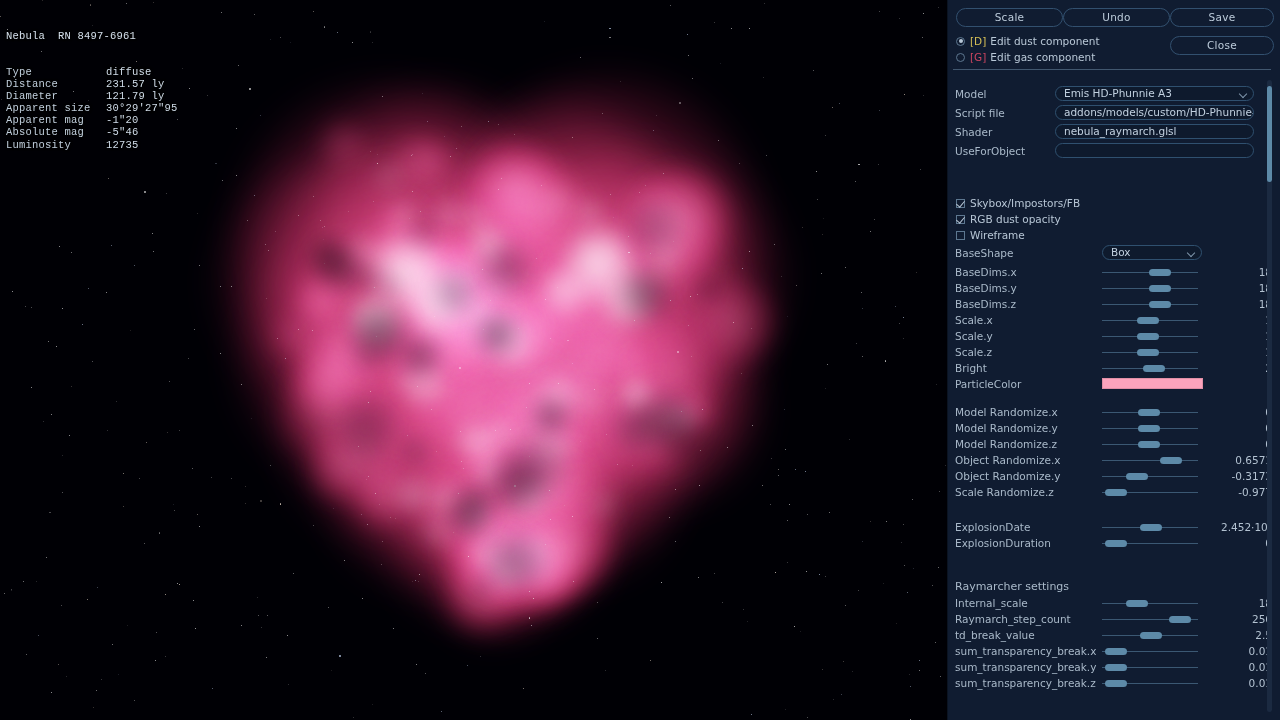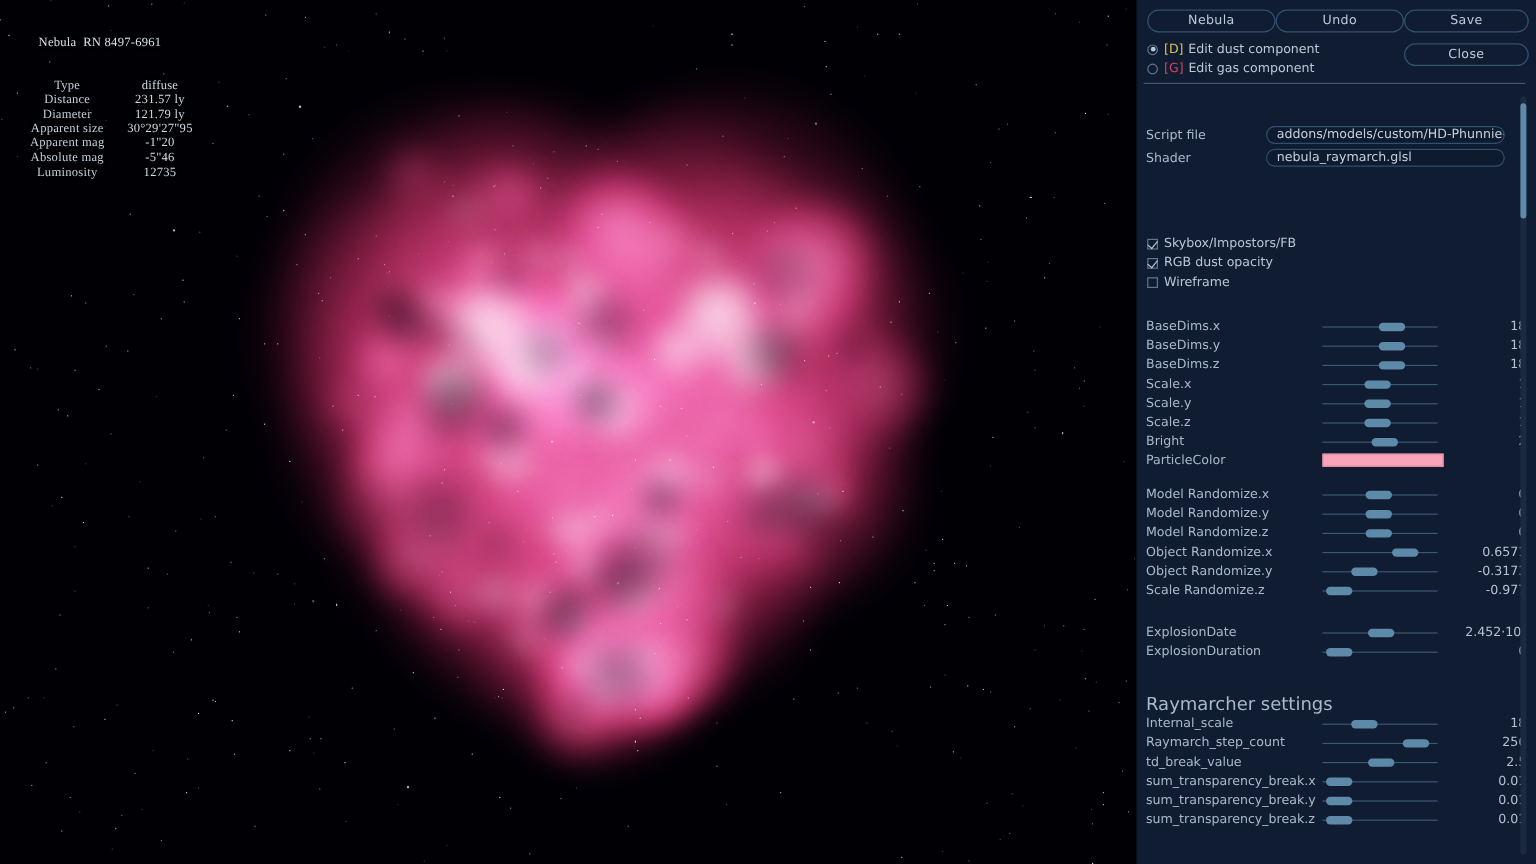--- a/index.html
+++ b/index.html
@@ -47,28 +47,27 @@
   #nebula .dark {
     position: absolute;
     border-radius: 50%;
     mix-blend-mode: multiply;
     filter: blur(10px);
   }
 
   
   #info {
     position: absolute; left: 6px; top: 6px;
-    font-family: Liberation Serif, serif;
+    font-family: Liberation Mono, monospace;
     font-size: 10.5px;
     color: #c9d6e4;
     line-height: 12.05px;
     letter-spacing: .2px;
     text-shadow: 0 0 3px #000, 0 0 2px #000;
     white-space: pre;
-    text-align: center;
   }
   #info .title { color: #d5e0ec; }
   #info table { border-collapse: collapse; }
   #info td { padding: 0; vertical-align: top; font-size: 10.5px; line-height: 12.05px; }
   #info td.k { width: 100px; color: #c1cfdd; }
   #info td.v { color: #cfdbe8; }
 
   
   #panel {
     position: absolute; right: 0; top: 0; width: 333px; height: 720px;
@@ -207,21 +206,21 @@
     font-size: 10.5px; color: #b3c2d1; line-height: 16px;
   }
   .swatch {
     position: absolute;
     height: 11px;
     background: #fca3bc;
     border: 1px solid #e08fa6;
   }
   .section-head {
     position: absolute; left: 8px;
-    font-size: 15px; color: #a9b9c9; line-height: 16px;
+    font-size: 11px; color: #a9b9c9; line-height: 16px;
     white-space: nowrap;
   }
 
   
   #scrollbar-track {
     position: absolute; right: 8px; top: 80px;
     width: 5px; height: 632px;
     background: #1b2a41;
     border-radius: 3px;
   }
@@ -833,68 +832,88 @@
       <div class="title">Nebula  RN 8497-6961</div>
       <table>
         <tbody id="info-rows"><tr><td class="k">Type</td><td class="v">diffuse</td></tr><tr><td class="k">Distance</td><td class="v">231.57 ly</td></tr><tr><td class="k">Diameter</td><td class="v">121.79 ly</td></tr><tr><td class="k">Apparent size</td><td class="v">30°29'27"95</td></tr><tr><td class="k">Apparent mag</td><td class="v">-1"20</td></tr><tr><td class="k">Absolute mag</td><td class="v">-5"46</td></tr><tr><td class="k">Luminosity</td><td class="v">12735</td></tr></tbody>
       </table>
     </div>
   </div>
 
   <div id="panel">
     <div class="panel-edge"></div>
 
-    <button class="btn" style="left:9px;top:8px;width:107px;">Nebula</button>
+    <button class="btn" style="left:9px;top:8px;width:107px;">Scale</button>
     <button class="btn" style="left:116px;top:8px;width:107px;">Undo</button>
     <button class="btn" style="left:223px;top:8px;width:104px;">Save</button>
     <button class="btn" style="left:223px;top:36px;width:104px;">Close</button>
 
     <div class="radio-row" style="left:9px;top:35px;">
       <span class="radio on"></span>
       <span class="key-d">[D]</span>
       <span>Edit dust component</span>
     </div>
     <div class="radio-row" style="left:9px;top:51px;">
       <span class="radio"></span>
       <span class="key-g">[G]</span>
       <span>Edit gas component</span>
     </div>
 
     <div class="sep" style="top:69px;"></div>
 
+    <div class="row" style="top:86px;">
+      <span class="lbl">Model</span>
+      <div class="select" style="left:108px;width:199px;top:0;">
+        <span>Emis HD-Phunnie A3</span>
+        <span class="chev"></span>
+      </div>
+    </div>
 
     <div class="row" style="top:105px;">
       <span class="lbl">Script file</span>
       <div class="field" style="left:108px;width:199px;top:0;">
         <span>addons/models/custom/HD-Phunnie-v9r2.</span>
       </div>
     </div>
 
     <div class="row" style="top:124px;">
       <span class="lbl">Shader</span>
       <div class="field" style="left:108px;width:199px;top:0;">
         <span>nebula_raymarch.glsl</span>
       </div>
     </div>
 
+    <div class="row" style="top:143px;">
+      <span class="lbl">UseForObject</span>
+      <div class="field" style="left:108px;width:199px;top:0;">
+        <span></span>
+      </div>
+    </div>
 
 
     <div class="chk-row" style="left:9px;top:197px;">
       <span class="chk on"></span>
       <span>Skybox/Impostors/FB</span>
     </div>
     <div class="chk-row" style="left:9px;top:213px;">
       <span class="chk on"></span>
       <span>RGB dust opacity</span>
     </div>
     <div class="chk-row" style="left:9px;top:229px;">
       <span class="chk"></span>
       <span>Wireframe</span>
     </div>
 
+    <div class="row" style="top:245px;">
+      <span class="lbl">BaseShape</span>
+      <div class="select" style="left:155px;width:100px;top:0;">
+        <span>Box</span>
+        <span class="chev"></span>
+      </div>
+    </div>
 
     <div id="controls">
         <div class="row" style="top: 264px;">
           <span class="lbl">BaseDims.x</span>
           <div class="sl-track" style="left: 155px; top: 8px;"></div>
           <div class="sl-thumb" style="left: 202px; top: 5px; position: absolute;"></div>
           <span class="sl-val">18</span>
         </div>
         <div class="row" style="top: 280px;">
           <span class="lbl">BaseDims.y</span>

